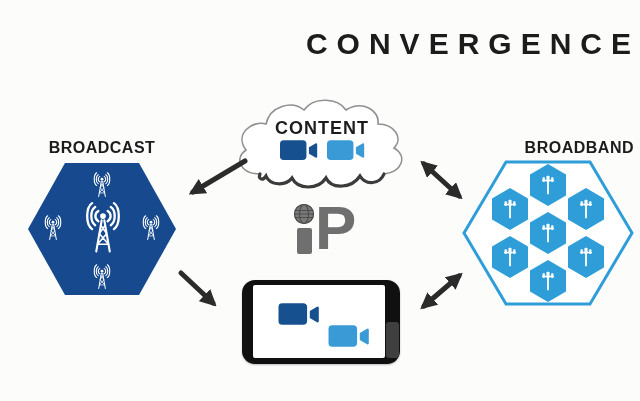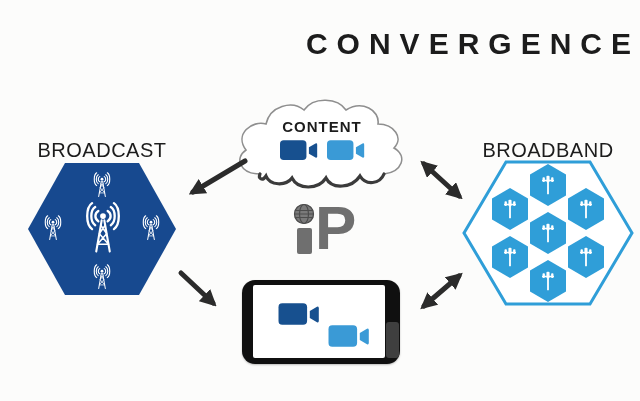--- a/index.html
+++ b/index.html
@@ -8,26 +8,26 @@
     background:var(--background,#fcfcfb);
     font-family:"Liberation Sans",sans-serif;
   }
   .abs{position:absolute;}
   .title{
     top:27px;left:0;width:640px;text-align:right;
     font-size:30px;font-weight:bold;letter-spacing:9px;text-indent:9px;
     color:var(--text-black,#1c1c1c);
   }
   .zone-label{
-    font-size:20px;font-weight:normal;letter-spacing:.5px;text-align:center;
+    font-size:16px;font-weight:bold;letter-spacing:.5px;text-align:center;
     color:var(--text-black,#151515);
   }
   .cloud-label{
     top:28px;left:0;width:100%;text-align:center;
-    font-size:15px;font-weight:bold;letter-spacing:1px;
+    font-size:18px;font-weight:bold;letter-spacing:1px;
     color:var(--text-black,#161616);
   }
   .fill-darkhex{fill:var(--dark-blue,#17498f);}
   .stroke-lighthex{fill:#ffffff;stroke:var(--light-blue,#2f9ed8);stroke-width:3;}
   .cam-dark{color:var(--camera-dark,#17508f);}
   .cam-light{color:var(--camera-light,#3a9ad6);}
   .cell{color:var(--light-blue,#2f9ed8);}
   .arrow-line{stroke:var(--arrow,#2b2b2b);stroke-width:5;stroke-linecap:round;fill:none;}
   .arrow-head{fill:var(--arrow,#2b2b2b);}
   .phone{
@@ -96,21 +96,21 @@
 <div class="abs zone-label" style="left:28px;top:139px;width:148px;">BROADCAST</div>
 <svg class="abs" style="left:28px;top:163px;" width="148" height="132" viewBox="0 0 148 132">
   <polygon class="fill-darkhex" points="0,66 37,0 111,0 148,66 111,132 37,132"></polygon>
   <use href="#sym-tower" x="49" y="33" width="52" height="60"></use>
   <use href="#sym-tower" x="61" y="7" width="26" height="28"></use>
   <use href="#sym-tower" x="12" y="50" width="26" height="28"></use>
   <use href="#sym-tower" x="110" y="50" width="26" height="28"></use>
   <use href="#sym-tower" x="61" y="99" width="26" height="28"></use>
 </svg>
 
-<div class="abs zone-label" style="left:462px;top:139px;width:172px;">BROADBAND</div>
+<div class="abs zone-label" style="left:462px;top:139px;width:172px;text-align:right;">BROADBAND</div>
 <svg class="abs" style="left:462px;top:160px;" width="172" height="146" viewBox="0 0 172 146">
   <polygon class="stroke-lighthex" points="2,73 44,2 128,2 170,73 128,144 44,144"></polygon>
   <g>
     <use href="#sym-smallhex" class="cell" x="68" y="4" width="36" height="42"></use>
     <use href="#sym-cellmast" x="73" y="11" width="26" height="28"></use>
   </g>
   <g>
     <use href="#sym-smallhex" class="cell" x="30" y="28" width="36" height="42"></use>
     <use href="#sym-cellmast" x="35" y="35" width="26" height="28"></use>
   </g>

